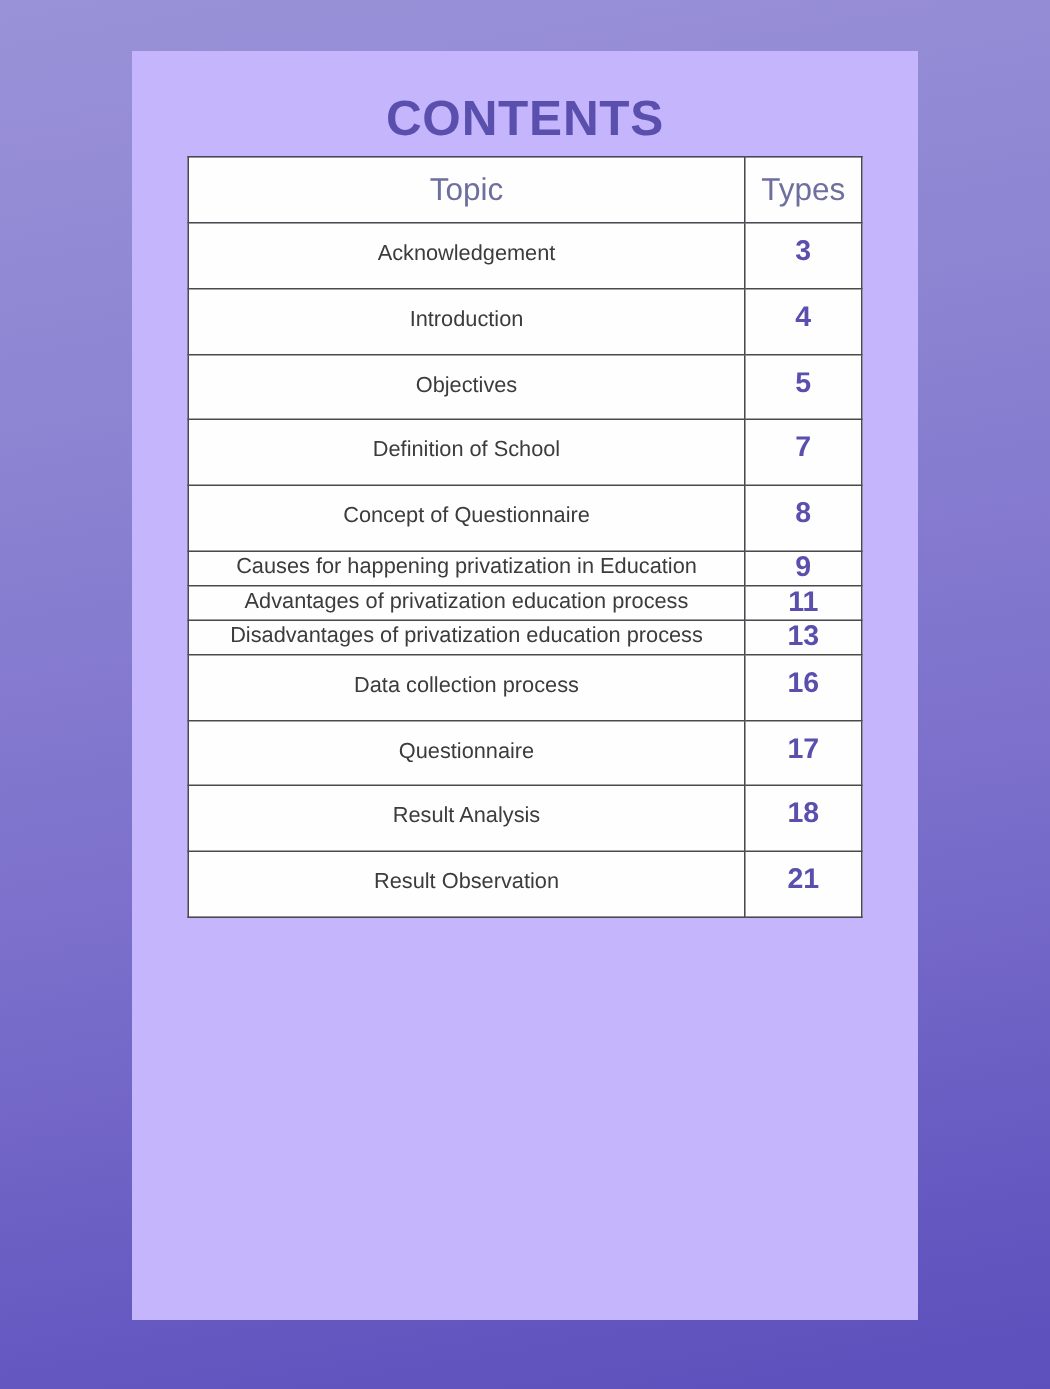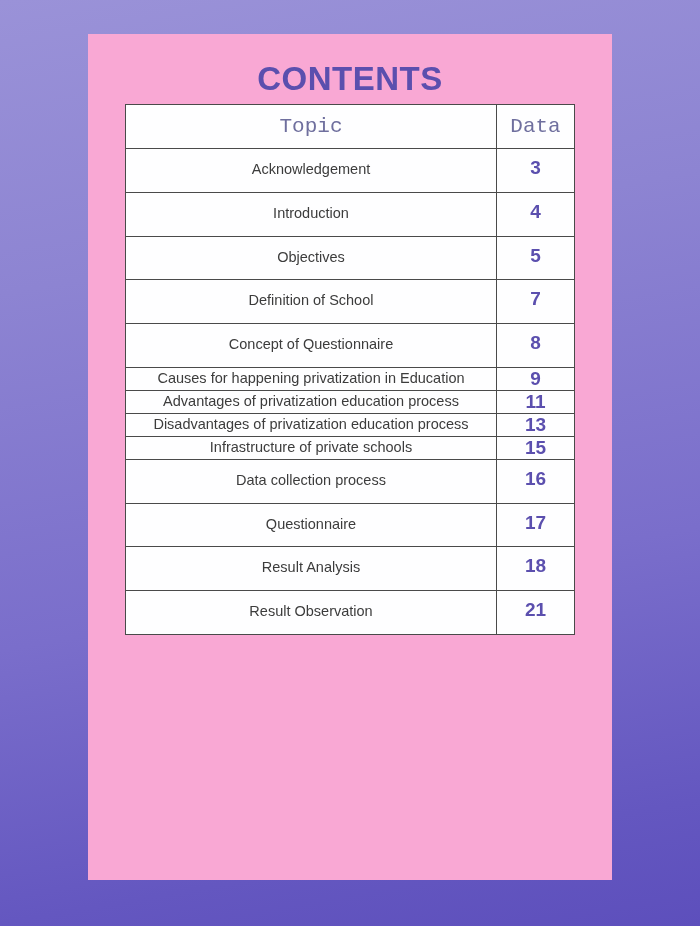--- a/index.html
+++ b/index.html
@@ -20,21 +20,21 @@
     height: 926px;
   }
 
   
   .doc-panel {
     position: absolute;
     left: 88px;
     top: 34px;
     width: 524px;
     height: 846px;
-    background: #f9a8d4;
+    background: #c4b5fd;
     box-sizing: border-box;
   }
 
   
   .doc-title {
     text-align: center;
     font-size: 33px;
     font-weight: bold;
     color: #5b4fae;
     letter-spacing: 0.5px;
@@ -60,21 +60,21 @@
   }
 
   
   .hdr-topic, .hdr-page {
     font-weight: normal;
     font-size: 21px;
     color: #6f6f9e;
     text-align: center;
     height: 43px;
     vertical-align: middle;
-    font-family: Liberation Mono, monospace;
+    font-family: Liberation Sans, sans-serif;
   }
 
   
   .col-topic { width: 371px; }
   .col-page  { width: 78px; }
 
   
   .cell-topic {
     font-size: 14.5px;
     color: #3c3c3c;
@@ -107,21 +107,21 @@
     <h1 class="doc-title">CONTENTS</h1>
 
     <table class="toc-table">
       <colgroup>
         <col class="col-topic">
         <col class="col-page">
       </colgroup>
       <thead>
         <tr>
           <th class="hdr-topic">Topic</th>
-          <th class="hdr-page">Data</th>
+          <th class="hdr-page">Types</th>
         </tr>
       </thead>
       <tbody id="toc-body">
           <tr class="single">
             <td class="cell-topic">Acknowledgement</td>
             <td class="cell-page">3</td>
           </tr>
           <tr class="single">
             <td class="cell-topic">Introduction</td>
             <td class="cell-page">4</td>
@@ -143,24 +143,20 @@
             <td class="cell-page">9</td>
           </tr>
           <tr class="multi">
             <td class="cell-topic">Advantages of privatization education process</td>
             <td class="cell-page">11</td>
           </tr>
           <tr class="multi">
             <td class="cell-topic">Disadvantages of privatization education process</td>
             <td class="cell-page">13</td>
           </tr>
-          <tr class="multi">
-            <td class="cell-topic">Infrastructure of private schools</td>
-            <td class="cell-page">15</td>
-          </tr>
           <tr class="single">
             <td class="cell-topic">Data collection process</td>
             <td class="cell-page">16</td>
           </tr>
           <tr class="single">
             <td class="cell-topic">Questionnaire</td>
             <td class="cell-page">17</td>
           </tr>
           <tr class="single">
             <td class="cell-topic">Result Analysis</td>

